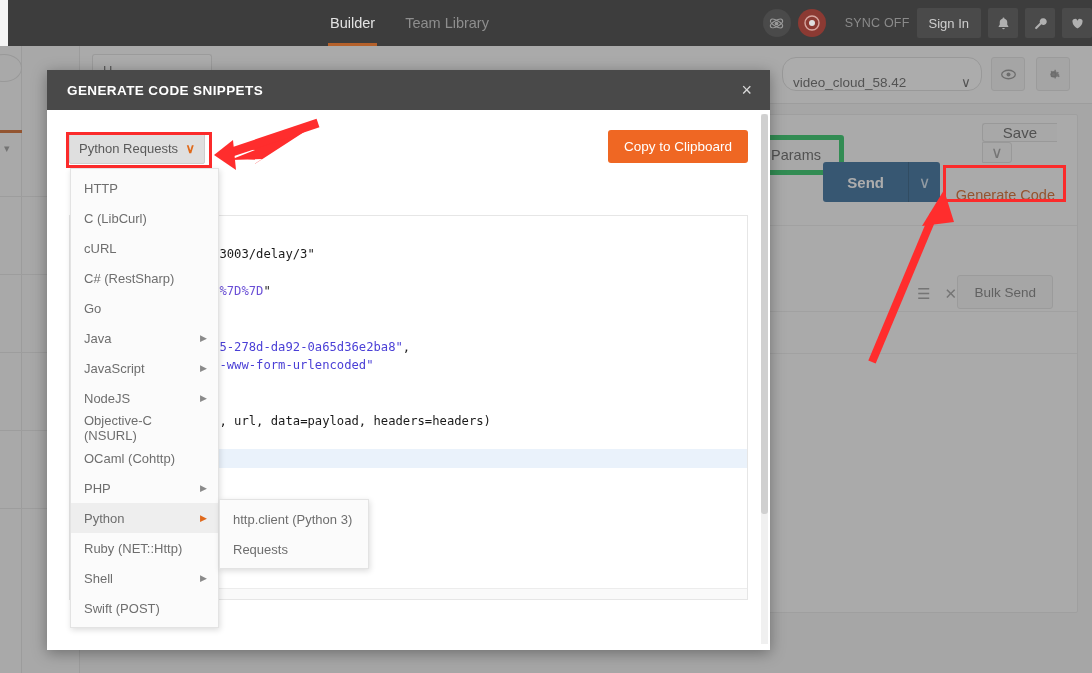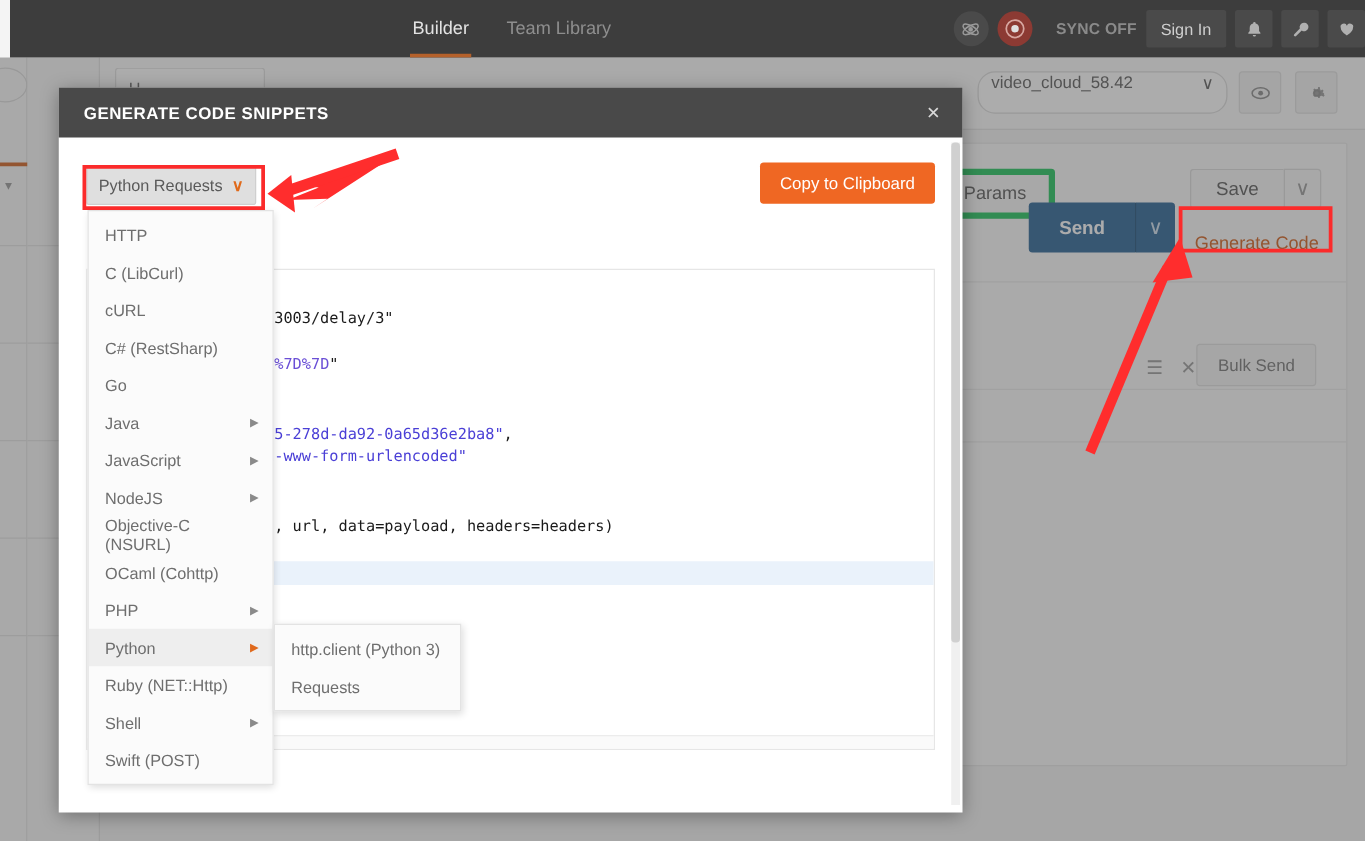--- a/index.html
+++ b/index.html
@@ -33,21 +33,21 @@
   .nav-tab.active::after {
     content:""; position:absolute; left: 0; right: 0; bottom: 0;
     height: 3px; background: #b5612b;
   }
   .nav-right { position: absolute; right: 8px; top: 0; height: 46px; display: flex; align-items: center; gap: 7px; }
   .atom-icon {
     width: 28px; height: 28px; border-radius: 50%;
     background: #4a4a4a; display: flex; align-items: center; justify-content: center;
     cursor: pointer;
   }
-  .sync-wrap { display:flex; align-items:center; gap: 19px; cursor: pointer; font-weight: bold; }
+  .sync-wrap { display:flex; align-items:center; gap: 19px; cursor: pointer; }
   .sync-circle {
     width: 28px; height: 28px; border-radius: 50%;
     background: #8c3a33; display:flex; align-items:center; justify-content:center;
   }
   .sync-label { font-size: 12.5px; color: #8a8a8a; letter-spacing: .2px; }
   .nav-btn {
     height: 30px; min-width: 30px; padding: 0 12px;
     background: #4a4a4a; border-radius: 2px;
     display:flex; align-items:center; justify-content:center;
     color: #cfcfcf; font-size: 13px; cursor: pointer;
@@ -81,21 +81,21 @@
   }
   .bg-tab {
     position: absolute; left: 12px; top: 8px; width: 120px; height: 34px;
     background: #fff; border: 1px solid #e0e0e0; border-bottom: none;
     border-radius: 3px 3px 0 0; font-size: 13px; color: #666;
     padding: 8px 0 0 10px;
   }
   .env-select {
     position: absolute; right: 110px; top: 11px; width: 200px; height: 34px;
     background: #fff; border: 1px solid #dcdcdc; border-radius: 14px;
-    display: flex; align-items: flex-start; padding: 0 10px;
+    display: flex; align-items: flex-end; padding: 0 10px;
     font-size: 13.5px; color: #5d5d5d; justify-content: space-between;
     cursor: pointer;
   }
   .env-icon-btn {
     position: absolute; top: 11px; width: 34px; height: 34px;
     background: #f2f2f2; border: 1px solid #e0e0e0; border-radius: 3px;
     display:flex; align-items:center; justify-content:center; color: #8c8c8c;
     cursor: pointer;
   }
   .bg-panel {
@@ -116,21 +116,21 @@
     background: #2a6496; color: #fff; font-size: 15px; font-weight: bold;
     padding: 0 24px; display:flex; align-items:center;
     border-radius: 3px 0 0 3px;
   }
   .btn-send .caret {
     background: #2a6496; color: #cfe0ee; width: 32px;
     display:flex; align-items:center; justify-content:center;
     border-left: 1px solid #205078; border-radius: 0 3px 3px 0;
   }
   .btn-save {
-    position: absolute; top: 20px; right: 20px; height: 32px; display: flex; cursor: pointer;
+    position: absolute; top: 8px; right: 20px; height: 32px; display: flex; cursor: pointer; flex-direction: column;
   }
   .btn-save .main {
     background: #f7f7f7; border: 1px solid #dcdcdc; border-right:none;
     color: #5a5a5a; font-size: 15px; padding: 0 20px; display:flex; align-items:center;
     border-radius: 3px 0 0 3px;
   }
   .btn-save .caret {
     background: #f7f7f7; border: 1px solid #dcdcdc; width: 30px;
     display:flex;align-items:center;justify-content:center; color:#9b9b9b;
     border-radius: 0 3px 3px 0;

